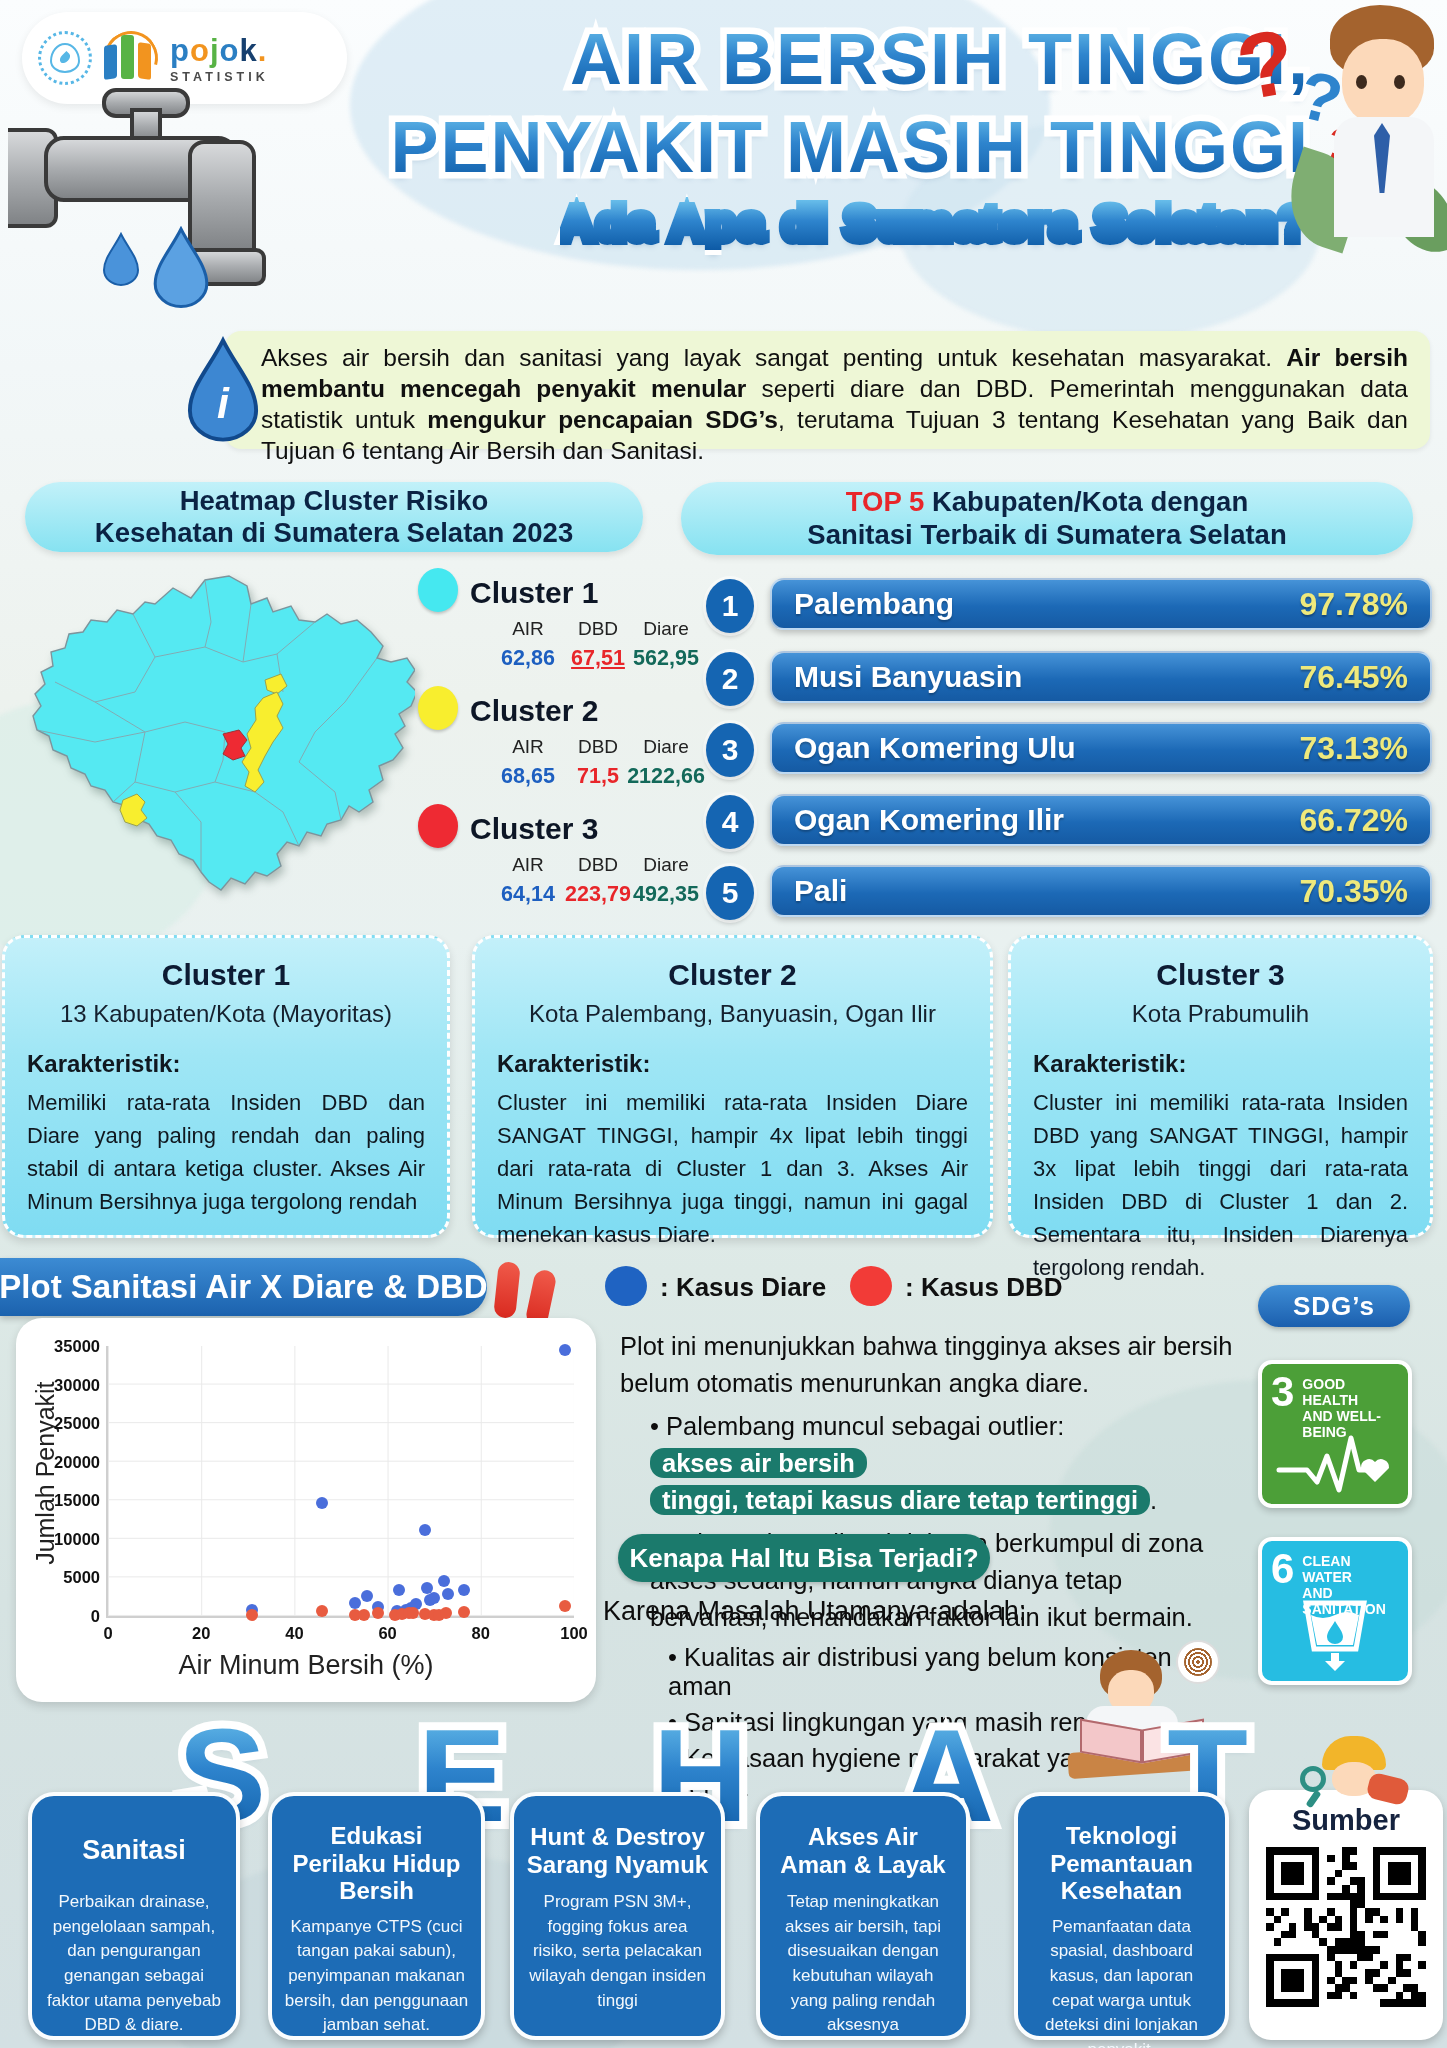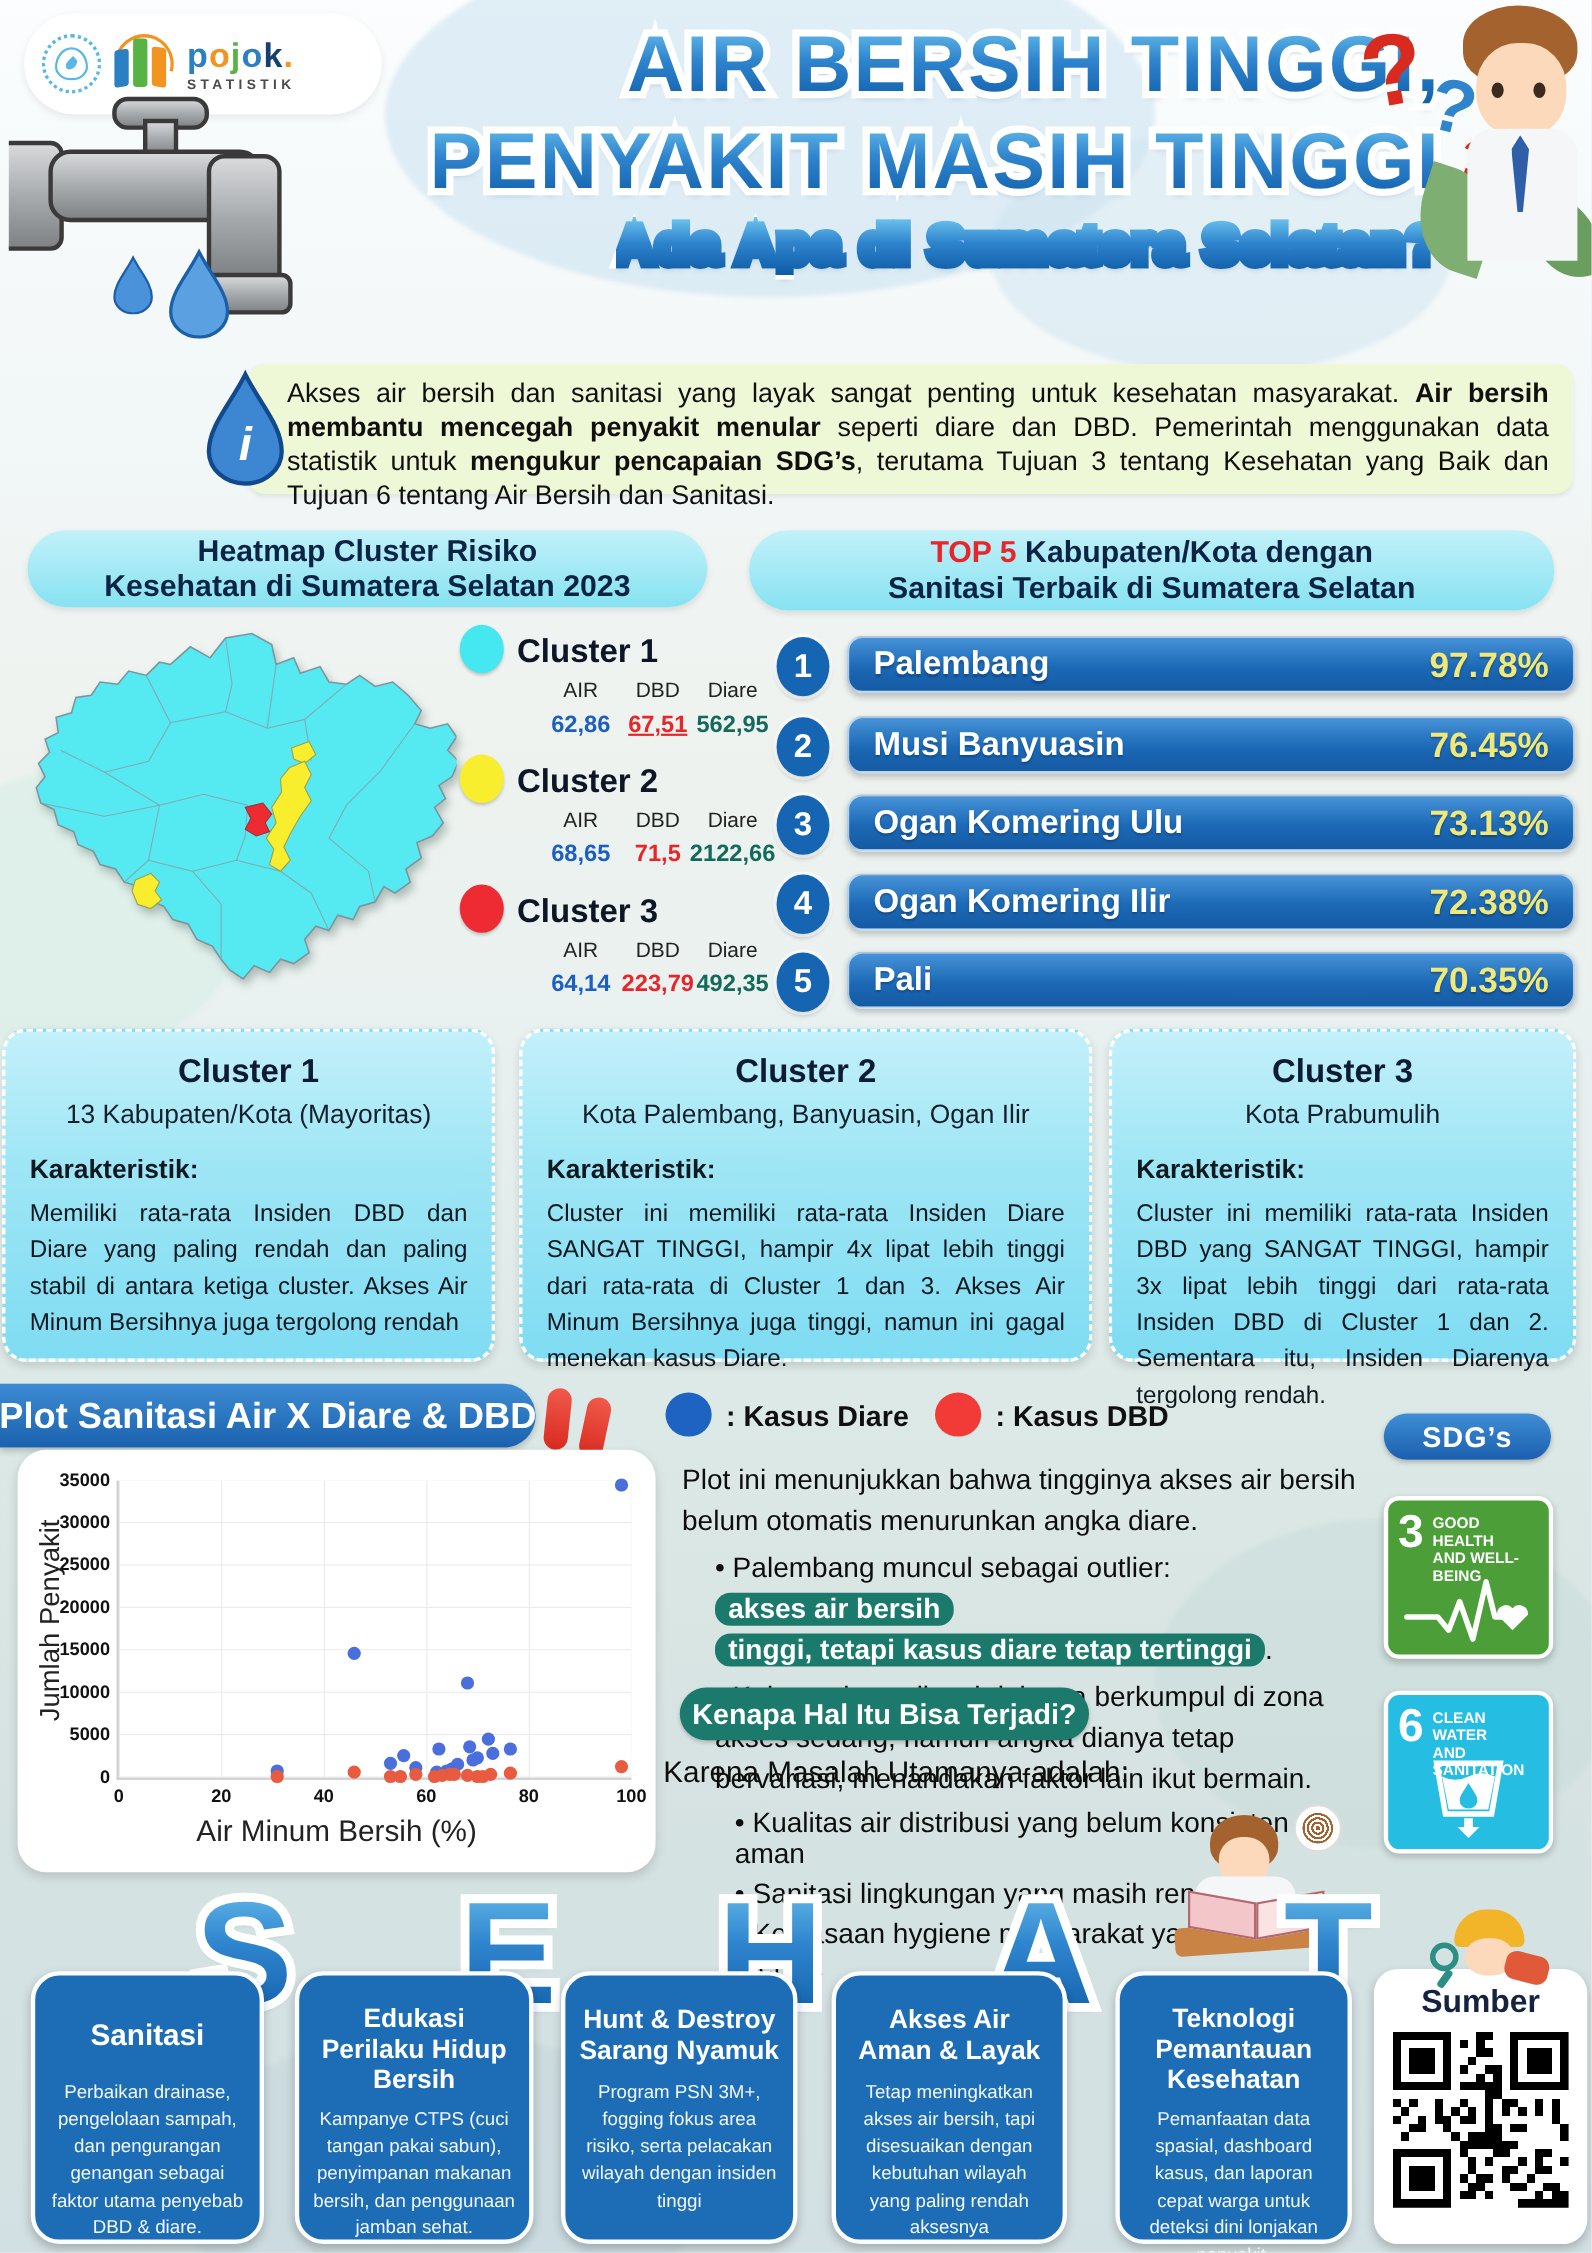--- a/index.html
+++ b/index.html
@@ -311,21 +311,21 @@
         <span class="v">76.45%</span>
       </div>
     <div class="rank" style="left:706px;top:723px;">3</div>
     <div class="bar" style="top:722px;">
       <span class="n">Ogan Komering Ulu</span>
         <span class="v">73.13%</span>
       </div>
     <div class="rank" style="left:706px;top:795px;">4</div>
     <div class="bar" style="top:794px;">
       <span class="n">Ogan Komering Ilir</span>
-        <span class="v">72.38%</span>
+        <span class="v">66.72%</span>
       </div>
     <div class="rank" style="left:706px;top:866px;">5</div>
     <div class="bar" style="top:865px;">
       <span class="n">Pali</span>
         <span class="v">70.35%</span>
       </div>
   </div>
 
   <div class="ccard" style="left:2px;width:448px;">
     <h3>Cluster 1</h3>

